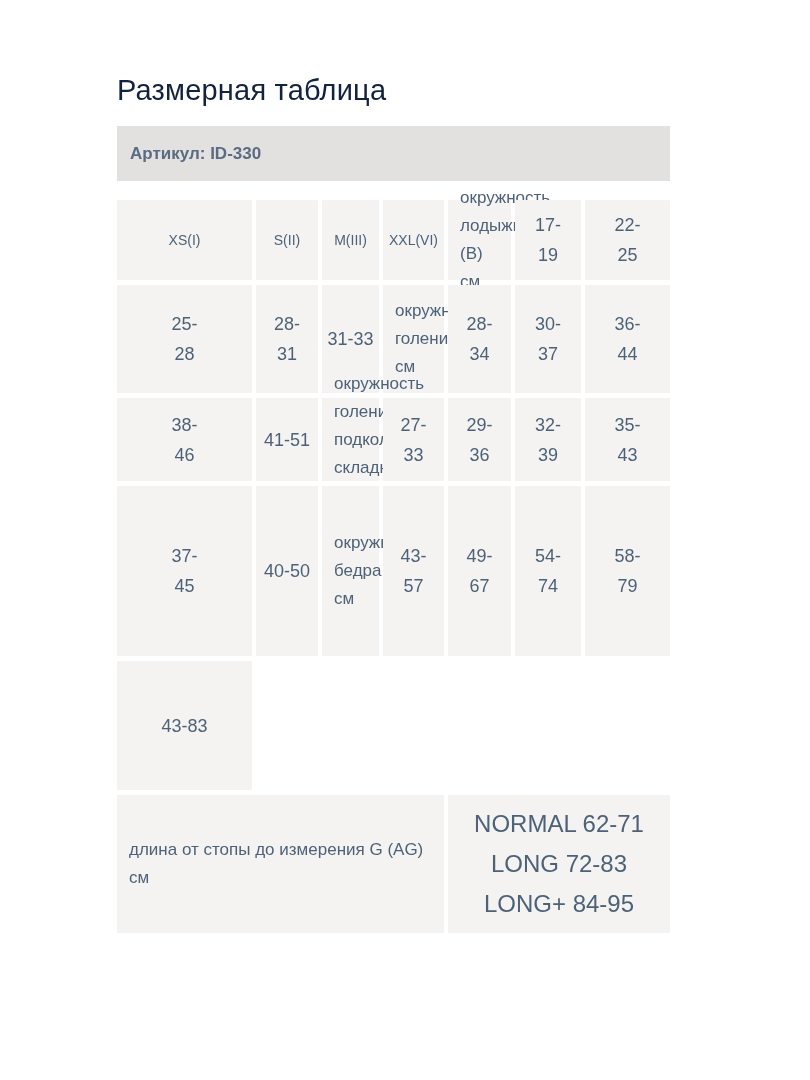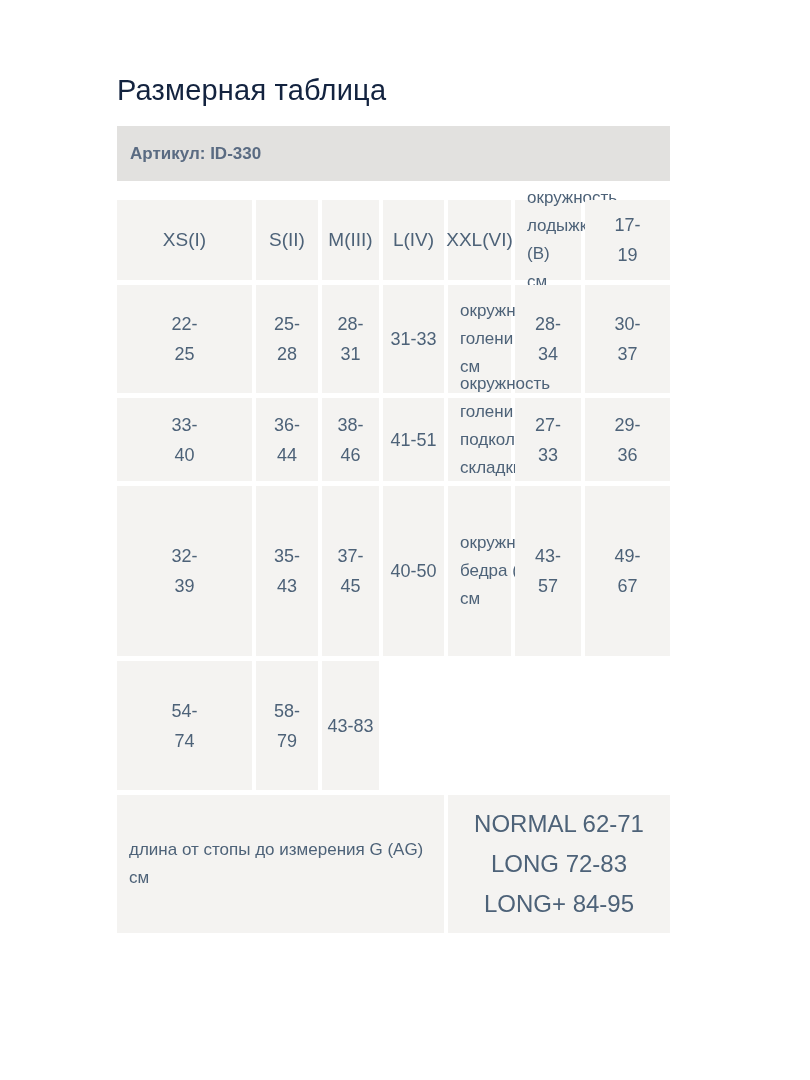--- a/index.html
+++ b/index.html
@@ -54,21 +54,21 @@
     text-align:left;
   }
   .cell.num{
     justify-content:center;
     text-align:center;
     font-size:18px;
     line-height:30px;
     padding:6px 2px;
   }
   .cell.head{
-    font-size:19px;
+    font-size:14px;
   }
   .cell.footer-label{
     grid-column:1 / span 4;
   }
   .cell.footer-value{
     grid-column:5 / span 3;
     line-height:40px;
     font-size:24px;
   }
 </style>
@@ -82,21 +82,20 @@
 
     <div class="article-banner">
       <span>Артикул: ID-330</span>
     </div>
 
     <div class="grid">
 
       <div class="cell num head">XS(I)</div>
       <div class="cell num head">S(II)</div>
       <div class="cell num head">M(III)</div>
-      <div class="cell num head">L(IV)</div>
       <div class="cell num head">XXL(VI)</div>
 
       <div class="cell label">окружность
 лодыжки (B)
 см</div>
       <div class="cell num">17-
 19</div>
       <div class="cell num">22-
 25</div>
       <div class="cell num">25-
@@ -104,22 +103,20 @@
       <div class="cell num">28-
 31</div>
       <div class="cell num">31-33</div>
 
       <div class="cell label">окружность
 голени (C) см</div>
       <div class="cell num">28-
 34</div>
       <div class="cell num">30-
 37</div>
-      <div class="cell num">33-
-40</div>
       <div class="cell num">36-
 44</div>
       <div class="cell num">38-
 46</div>
       <div class="cell num">41-51</div>
 
       <div class="cell label">окружность
 голени ниже
 подколенной
 складки (D)

